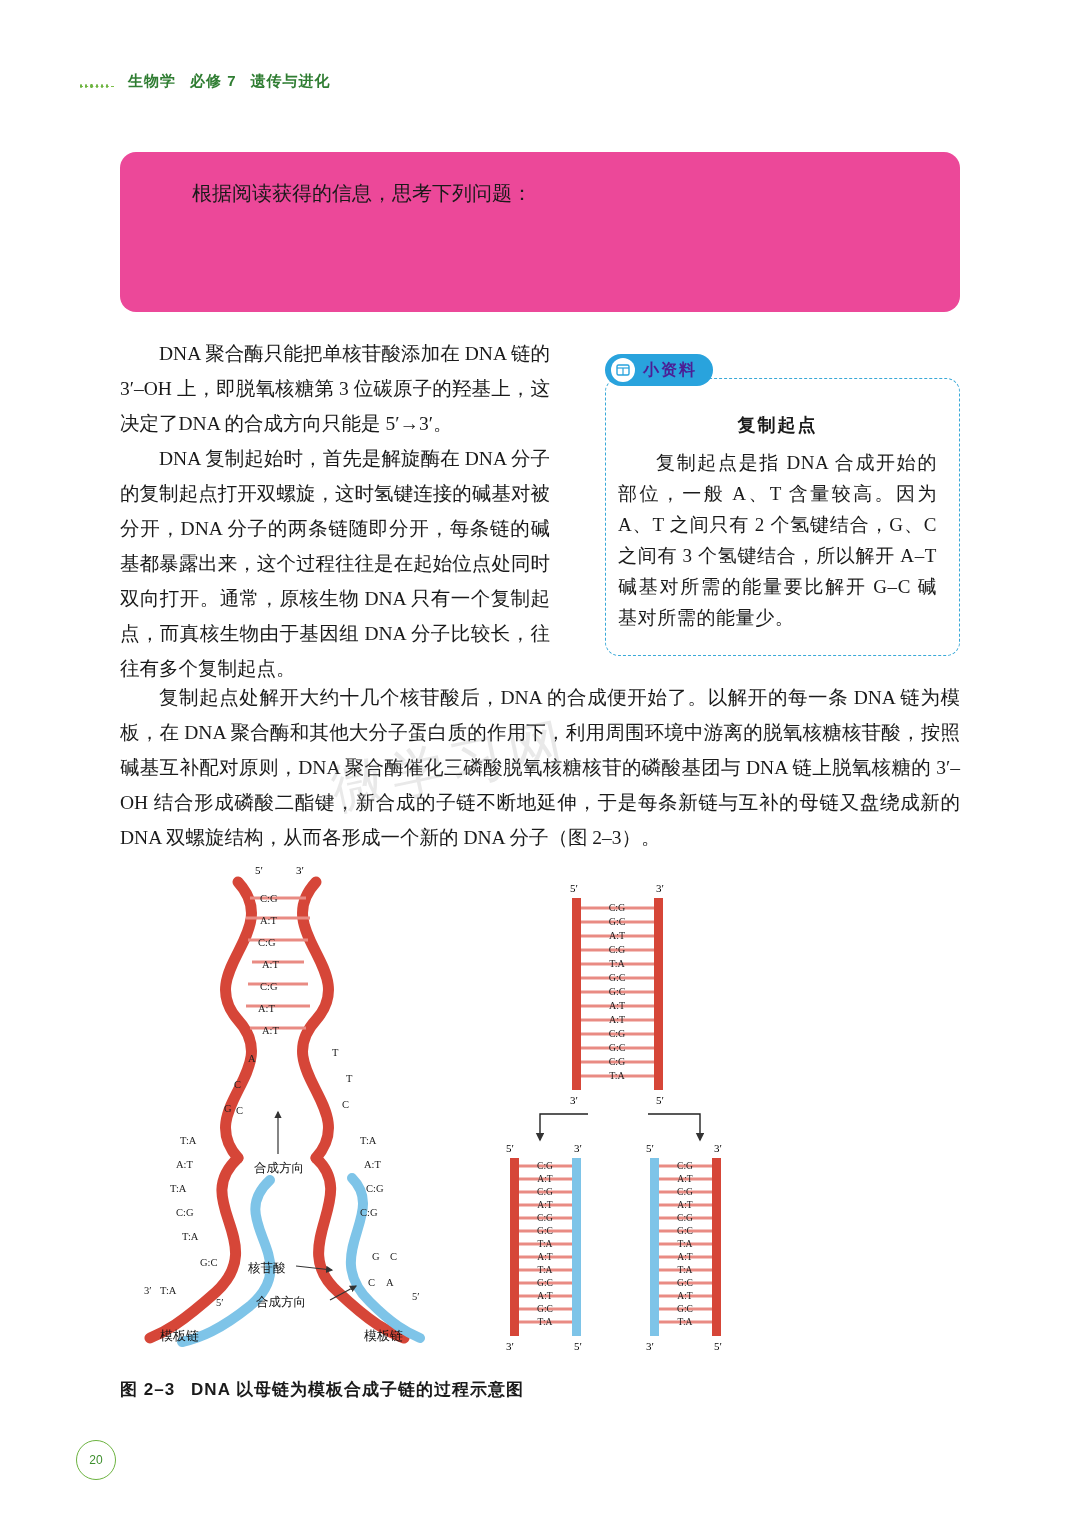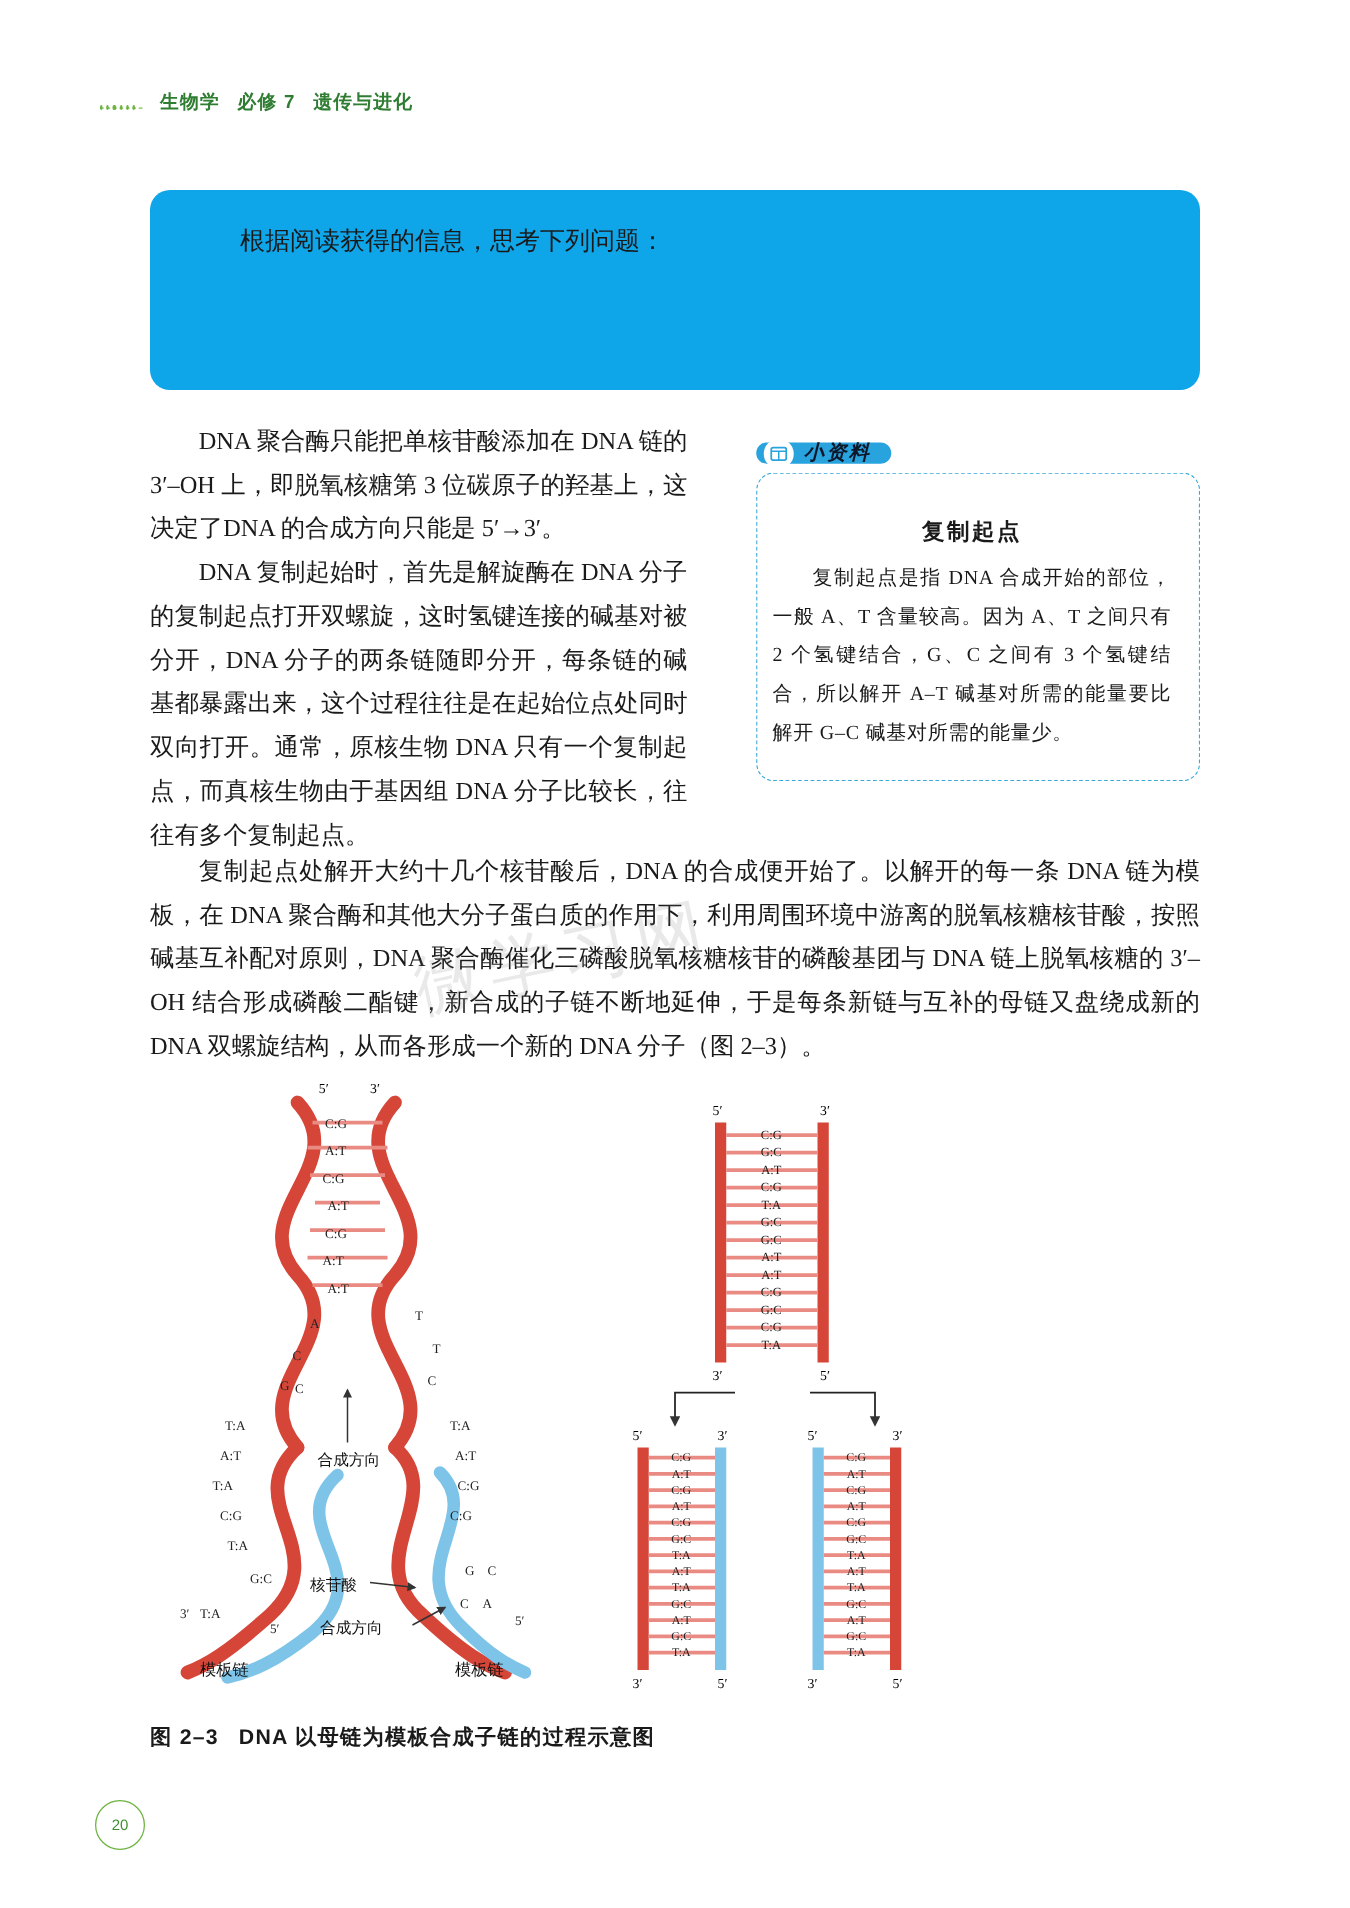--- a/index.html
+++ b/index.html
@@ -58,21 +58,21 @@
     border-top: 1px dashed #7ec04a;
   }
 
   
   .qbox {
     position: absolute;
     left: 120px;
     top: 152px;
     width: 840px;
     min-height: 160px;
-    background: #0ea5e9;
+    background: #ec4899;
     border-radius: 16px;
     box-sizing: border-box;
     padding: 22px 40px 24px 72px;
   }
   .qbox .lead {
     font-size: 20px;
     line-height: 38px;
     margin: 0 0 2px 0;
   }
   .qbox ol {
@@ -113,26 +113,25 @@
     background: #ffffff;
     padding: 34px 22px 22px 12px;
   }
   .sidecard-tab {
     position: absolute;
     left: 605px;
     top: 354px;
     display: flex;
     align-items: center;
     background: #29a3dd;
-    color: #0f172a;
+    color: #4c1d95;
     border-radius: 16px;
-    height: 17px;
+    height: 32px;
     padding: 0 16px 0 6px;
     gap: 8px;
-    font-style: italic;
   }
   .sidecard-tab .tabicon {
     width: 24px;
     height: 24px;
     border-radius: 50%;
     background: #ffffff;
     display: flex;
     align-items: center;
     justify-content: center;
   }
@@ -145,21 +144,21 @@
   }
   .sidecard h4 {
     margin: 0 0 10px 0;
     text-align: center;
     font-size: 18px;
     font-weight: bold;
     letter-spacing: 2px;
   }
   .sidecard p {
     margin: 0;
-    font-size: 16px;
+    font-size: 19px;
     line-height: 31px;
     text-align: justify;
     text-indent: 2em;
     letter-spacing: 0.6px;
   }
 
   
   .fullpara {
     position: absolute;
     left: 120px;

